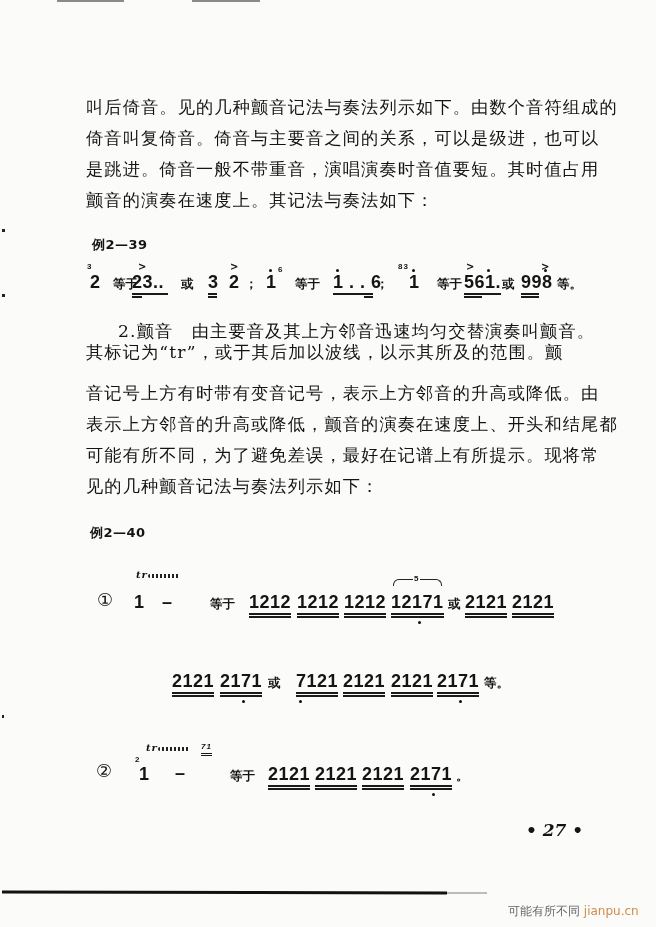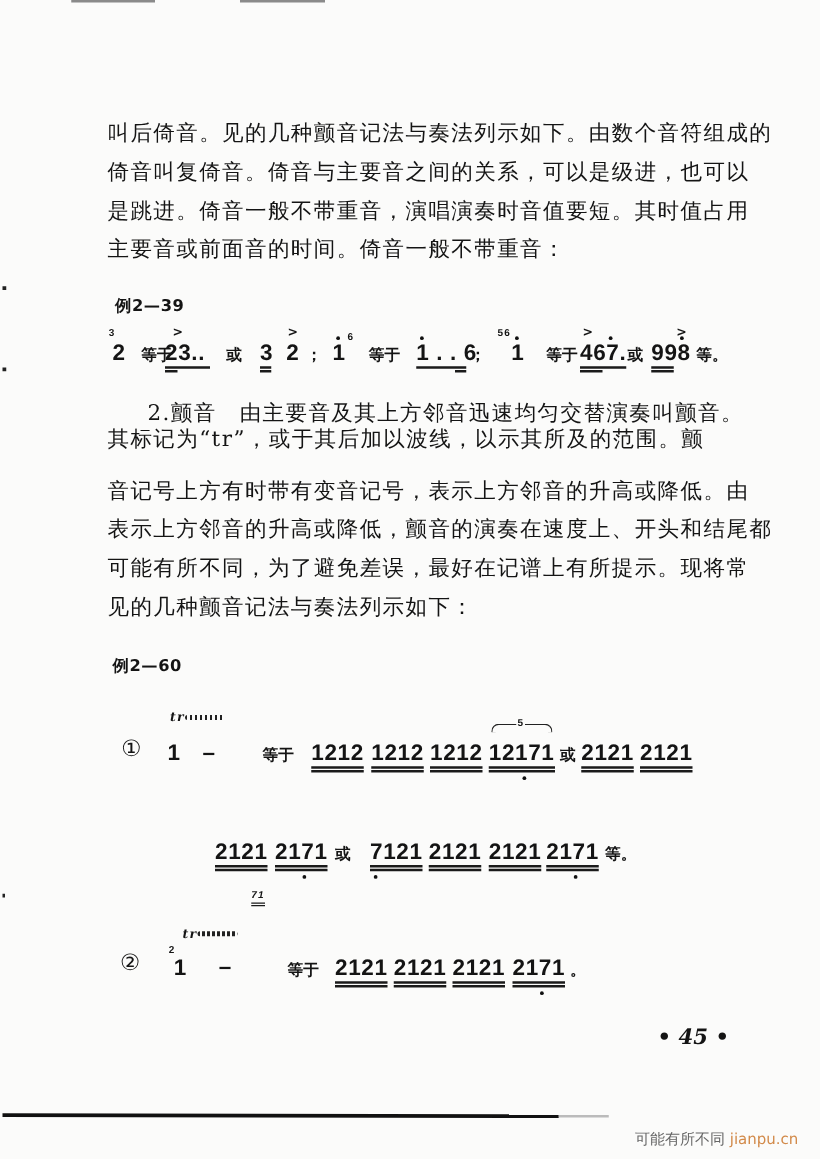--- a/index.html
+++ b/index.html
@@ -38,21 +38,21 @@
 </head>
 <body>
 
 <div class="topbar" style="left:57px;width:67px;"></div>
 <div class="topbar" style="left:192px;width:68px;"></div>
 
 <div>
   <div class="para-line" style="top:99px;">叫后倚音。见的几种颤音记法与奏法列示如下。由数个音符组成的</div>
   <div class="para-line" style="top:130px;">倚音叫复倚音。倚音与主要音之间的关系，可以是级进，也可以</div>
   <div class="para-line" style="top:161px;">是跳进。倚音一般不带重音，演唱演奏时音值要短。其时值占用</div>
-  <div class="para-line" style="top:192px;">主要音或前面音的时间。倚音一般不带重音：</div>
+  <div class="para-line" style="top:192px;">颤音的演奏在速度上。其记法与奏法如下：</div>
 </div>
 
 <div class="ex-label" style="left:92px;top:236px;">例2—39</div>
 
 <div>
 
   <div class="small-num" style="left:87px;top:263px;">3</div>
   <div class="num" style="left:90px;top:273px;">2</div>
   <div class="word" style="left:113px;top:278px;">等于</div>
 
@@ -84,30 +84,30 @@
 
   <div class="grp" style="left:333px;top:273px;">
     <div class="dot" style="left:3px;top:-4px;"></div>
     <div class="digits">1 . . 6</div>
     <div class="uline" style="top:20px;width:40px;right:auto;"></div>
     <div class="uline" style="top:23px;left:31px;width:9px;right:auto;"></div>
   </div>
   <div class="word" style="left:376px;top:278px;">；</div>
 
   <div class="grp" style="left:400px;top:273px;">
-    <div class="small-num" style="left:-2px;top:-10px;">56</div>
+    <div class="small-num" style="left:-2px;top:-10px;">83</div>
     <div class="dot" style="left:12px;top:-4px;"></div>
     <div class="digits" style="padding-left:9px;">1</div>
   </div>
   <div class="word" style="left:437px;top:278px;">等于</div>
 
   <div class="grp" style="left:464px;top:273px;">
     <div class="accent" style="left:2px;top:-11px;">&gt;</div>
     <div class="dot" style="left:23px;top:-4px;"></div>
-    <div class="digits">467.</div>
+    <div class="digits">561.</div>
     <div class="uline" style="top:20px;width:37px;right:auto;"></div>
     <div class="uline" style="top:23px;width:18px;right:auto;"></div>
   </div>
   <div class="word" style="left:502px;top:278px;">或</div>
 
   <div class="grp" style="left:521px;top:273px;">
     <div class="accent" style="left:20px;top:-11px;">&gt;</div>
     <div class="dot" style="left:23px;top:-4px;"></div>
     <div class="digits">998</div>
     <div class="uline" style="top:20px;width:18px;right:auto;"></div>
@@ -118,21 +118,21 @@
 
 <div>
   <div class="para-line" style="top:323px;left:118px;">2.颤音　由主要音及其上方邻音迅速均匀交替演奏叫颤音。</div>
   <div class="para-line" style="top:344px;">其标记为“tr”，或于其后加以波线，以示其所及的范围。颤</div>
   <div class="para-line" style="top:385px;">音记号上方有时带有变音记号，表示上方邻音的升高或降低。由</div>
   <div class="para-line" style="top:416px;">表示上方邻音的升高或降低，颤音的演奏在速度上、开头和结尾都</div>
   <div class="para-line" style="top:447px;">可能有所不同，为了避免差误，最好在记谱上有所提示。现将常</div>
   <div class="para-line" style="top:478px;">见的几种颤音记法与奏法列示如下：</div>
 </div>
 
-<div class="ex-label" style="left:90px;top:524px;">例2—60</div>
+<div class="ex-label" style="left:90px;top:524px;">例2—40</div>
 
 <div>
   <div class="tr" style="left:136px;top:569px;"><span>tr</span><span class="wavy"></span></div>
   <div class="circled" style="left:97px;top:591px;">①</div>
   <div class="num" style="left:134px;top:593px;">1</div>
   <div class="num" style="left:162px;top:593px;">–</div>
   <div class="word" style="left:210px;top:598px;">等于</div>
 
   <div class="grp" style="left:249px;top:593px;">
     <div class="digits">1212</div>
@@ -205,21 +205,21 @@
   </div>
   <div class="word" style="left:484px;top:677px;">等。</div>
 </div>
 
 <div>
   <div class="tr" style="left:146px;top:742px;"><span>tr</span><span class="wavy"></span></div>
   <div class="circled" style="left:96px;top:762px;">②</div>
   <div class="small-num" style="left:135px;top:756px;">2</div>
   <div class="num" style="left:139px;top:765px;">1</div>
   <div class="num" style="left:175px;top:764px;">–</div>
-  <div class="grp" style="left:201px;top:712px;font-style:italic;">
+  <div class="grp" style="left:201px;top:743px;font-style:italic;">
     <div class="small-num" style="position:relative;">71</div>
     <div class="uline" style="top:10px;height:1px;"></div>
     <div class="uline" style="top:12px;height:1px;"></div>
   </div>
   <div class="word" style="left:230px;top:770px;">等于</div>
 
   <div class="grp" style="left:268px;top:765px;">
     <div class="digits">2121</div>
     <div class="uline" style="top:20px;"></div>
     <div class="uline" style="top:23px;"></div>
@@ -236,21 +236,21 @@
   </div>
   <div class="grp" style="left:410px;top:765px;">
     <div class="digits">2171</div>
     <div class="uline" style="top:20px;"></div>
     <div class="uline" style="top:23px;"></div>
     <div class="dot" style="left:22px;top:28px;"></div>
   </div>
   <div class="word" style="left:456px;top:770px;">。</div>
 </div>
 
-<div class="page-num" style="left:526px;top:820px;">• 45 •</div>
+<div class="page-num" style="left:526px;top:820px;">• 27 •</div>
 
 <div class="bottom-rule"></div>
 <div class="bottom-rule-tail"></div>
 
 <div class="speck" style="left:2px;top:229px;"></div>
 <div class="speck" style="left:2px;top:294px;"></div>
 <div class="speck" style="left:2px;top:715px;width:2px;"></div>
 
 <div class="watermark">
   <span>可能有所不同</span>

